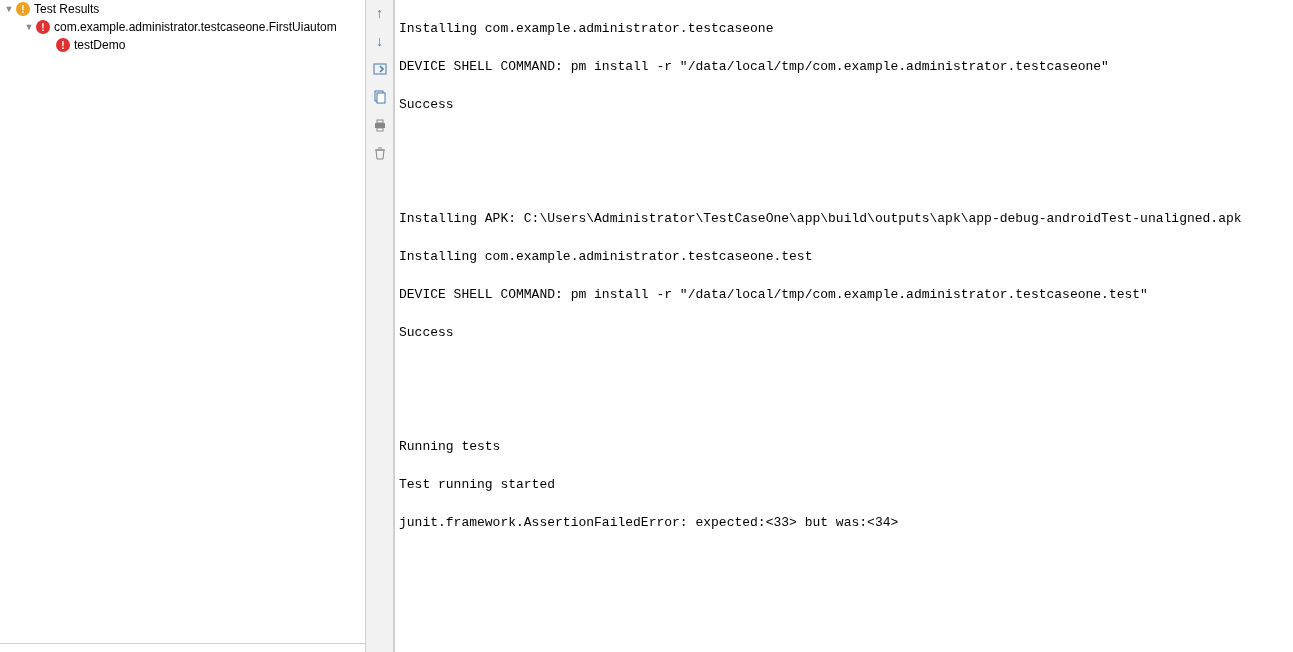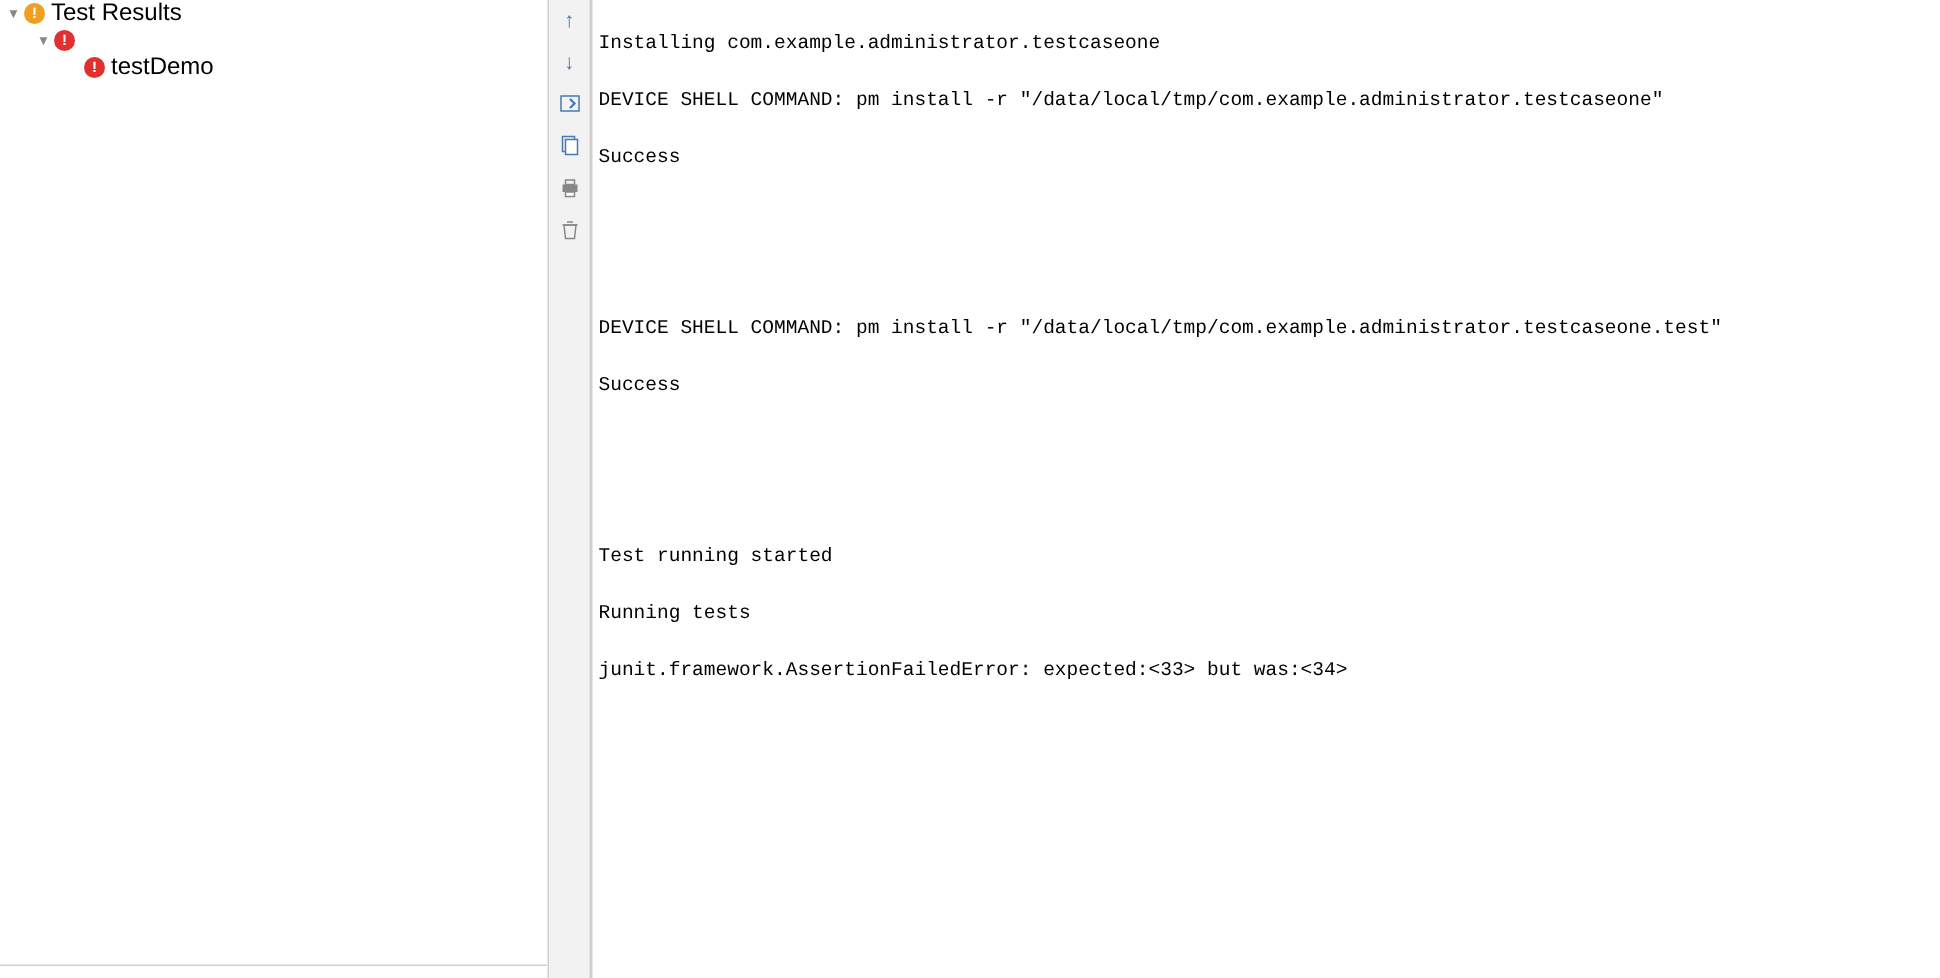--- a/index.html
+++ b/index.html
@@ -46,21 +46,21 @@
       align-items: center;
       justify-content: center;
       color: #fff;
       font-size: 10px;
       font-weight: bold;
       margin-right: 4px;
       flex-shrink: 0;
     }
     .icon-warn { background: #f0a020; }
     .icon-fail { background: #e03030; }
-    .tree-label { color: #000; font-size: 16px; }
+    .tree-label { color: #000; font-size: 12px; }
     .tree-bottom-border {
       position: absolute;
       bottom: 8px;
       left: 0;
       right: 0;
       height: 1px;
       background: #d0d0d0;
     }
     .toolbar-strip {
       width: 28px;
@@ -106,20 +106,21 @@
     <div class="tree-row">
       <span class="indent" style="width:4px"></span>
       <span class="arrow">▼</span>
       <span class="icon-warn">!</span>
       <span class="tree-label">Test Results</span>
     </div>
     <div class="tree-row">
       <span class="indent" style="width:24px"></span>
       <span class="arrow">▼</span>
       <span class="icon-fail">!</span>
+      <span class="tree-label">com.example.administrator.testcaseone.FirstUiautom</span>
     </div>
     <div class="tree-row">
       <span class="indent" style="width:56px"></span>
       <span class="icon-fail">!</span>
       <span class="tree-label">testDemo</span>
     </div>
   </div>
   <div class="tree-bottom-border"></div>
 </div>
 
@@ -153,26 +154,28 @@
       </svg>
     </div>
 </div>
 
 <div class="console">
 <div>Installing com.example.administrator.testcaseone</div>
 <div>DEVICE SHELL COMMAND: pm install -r "/data/local/tmp/com.example.administrator.testcaseone"</div>
 <div>Success</div>
 <div>&nbsp;</div>
 <div>&nbsp;</div>
+<div>Installing APK: C:\Users\Administrator\TestCaseOne\app\build\outputs\apk\app-debug-androidTest-unaligned.apk</div>
+<div>Installing com.example.administrator.testcaseone.test</div>
 <div>DEVICE SHELL COMMAND: pm install -r "/data/local/tmp/com.example.administrator.testcaseone.test"</div>
 <div>Success</div>
 <div>&nbsp;</div>
 <div>&nbsp;</div>
+<div>Running tests</div>
 <div>Test running started</div>
-<div>Running tests</div>
 <div>junit.framework.AssertionFailedError: expected:&lt;33&gt; but was:&lt;34&gt;</div>
 
 
 
 
 
 
 
 
 

